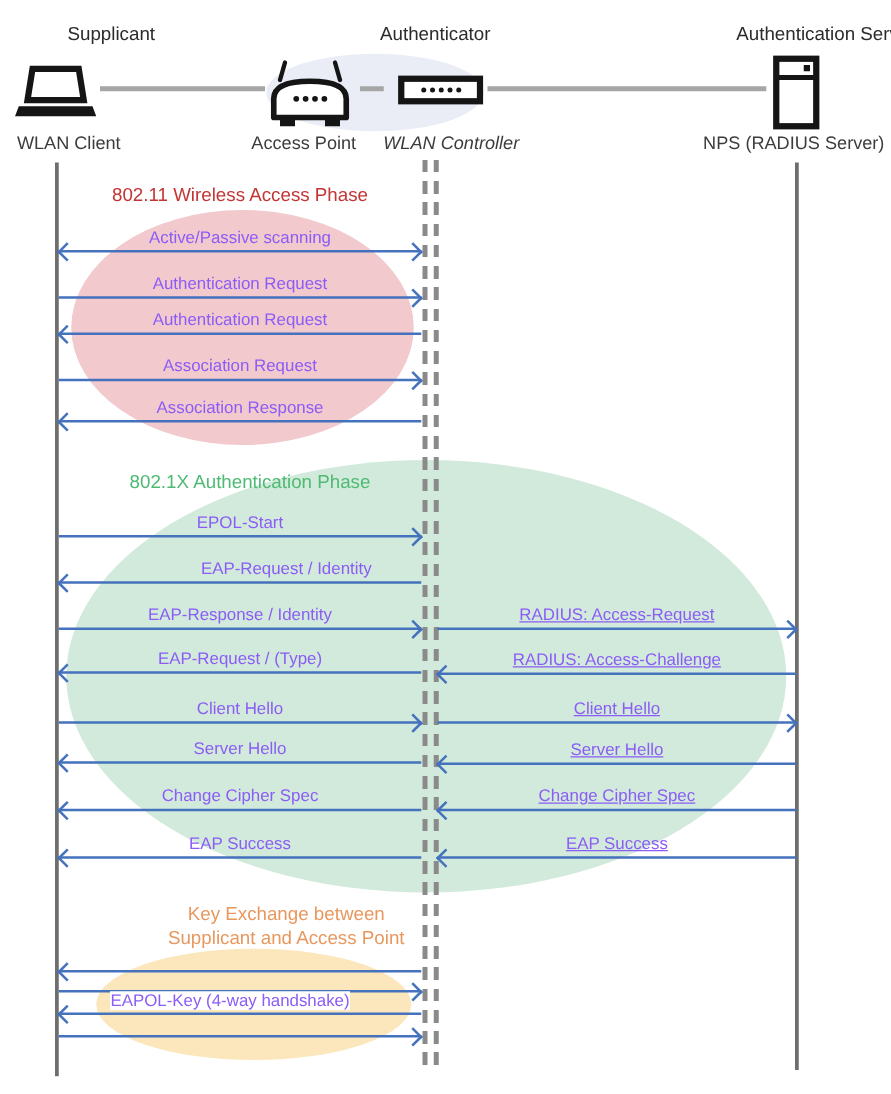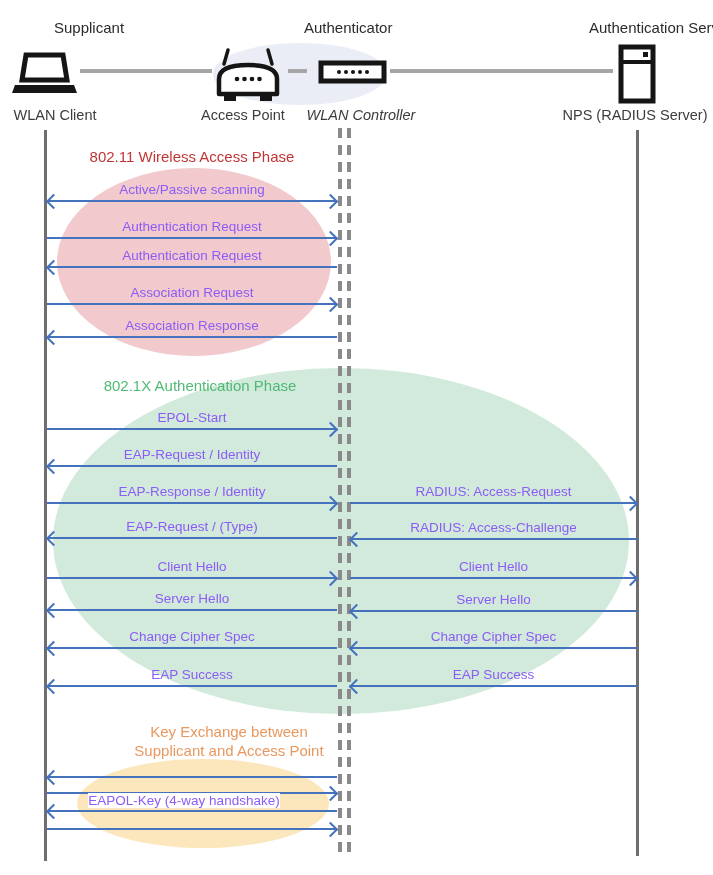--- a/index.html
+++ b/index.html
@@ -18,21 +18,21 @@
   }
   .phase-title { position:absolute; font-size:15px; text-align:center; z-index:4; line-height:19px; white-space:nowrap; }
   .pt-red   { color:#c23535; }
   .pt-green { color:#4fba74; }
   .pt-orange{ color:#e8985f; }
   .msg-label {
     position:absolute; font-size:13.5px; color:#8b5cf6; text-align:center;
     line-height:16px; z-index:4; white-space:nowrap;
   }
   .msg-label.lane-l { left:47px;  width:290px; }
-  .msg-label.lane-r { left:350px; width:287px; }
+  .msg-label.lane-r { left:350px; width:287px;text-decoration:underline; }
   .msg-label.boxed  { background:#ffffff; line-height:15px; height:15px; z-index:4; }
   .arrow { position:absolute; height:2px; background:#4472bd; z-index:3; }
   .arrow.lane-l { left:47px;  width:290px; }
   .arrow.lane-r { left:350px; width:287px; }
   .arrow.a-left::before, .arrow.a-both::before {
     content:""; position:absolute; left:1px; top:-4px; width:9px; height:9px;
     border-left:2.5px solid #4472bd; border-bottom:2.5px solid #4472bd; transform:rotate(45deg);
   }
   .arrow.a-right::after, .arrow.a-both::after {
     content:""; position:absolute; right:1px; top:-4px; width:9px; height:9px;
@@ -111,21 +111,21 @@
     <div>Key Exchange between</div>
     <div>Supplicant and Access Point</div>
   </div>
 
   <div class="msg-label lane-l" style="top:182px;">Active/Passive scanning</div>
   <div class="msg-label lane-l" style="top:219px;">Authentication Request</div>
   <div class="msg-label lane-l" style="top:248px;">Authentication Request</div>
   <div class="msg-label lane-l" style="top:285px;text-align:center;">Association Request</div>
   <div class="msg-label lane-l" style="top:318px;">Association Response</div>
   <div class="msg-label lane-l" style="top:410px;">EPOL-Start</div>
-  <div class="msg-label lane-l" style="top:447px;">EAP-Request / Identity</div>
+  <div class="msg-label lane-l" style="top:447px;padding-left:37px;">EAP-Request / Identity</div>
   <div class="msg-label lane-l" style="top:484px;">EAP-Response / Identity</div>
   <div class="msg-label lane-r" style="top:484px;">RADIUS: Access-Request</div>
   <div class="msg-label lane-l" style="top:519px;">EAP-Request / (Type)</div>
   <div class="msg-label lane-r" style="top:520px;">RADIUS: Access-Challenge</div>
   <div class="msg-label lane-l" style="top:559px;">Client Hello</div>
   <div class="msg-label lane-r" style="top:559px;">Client Hello</div>
   <div class="msg-label lane-l" style="top:591px;">Server Hello</div>
   <div class="msg-label lane-r" style="top:592px;">Server Hello</div>
   <div class="msg-label lane-l" style="top:629px;">Change Cipher Spec</div>
   <div class="msg-label lane-r" style="top:629px;">Change Cipher Spec</div>

